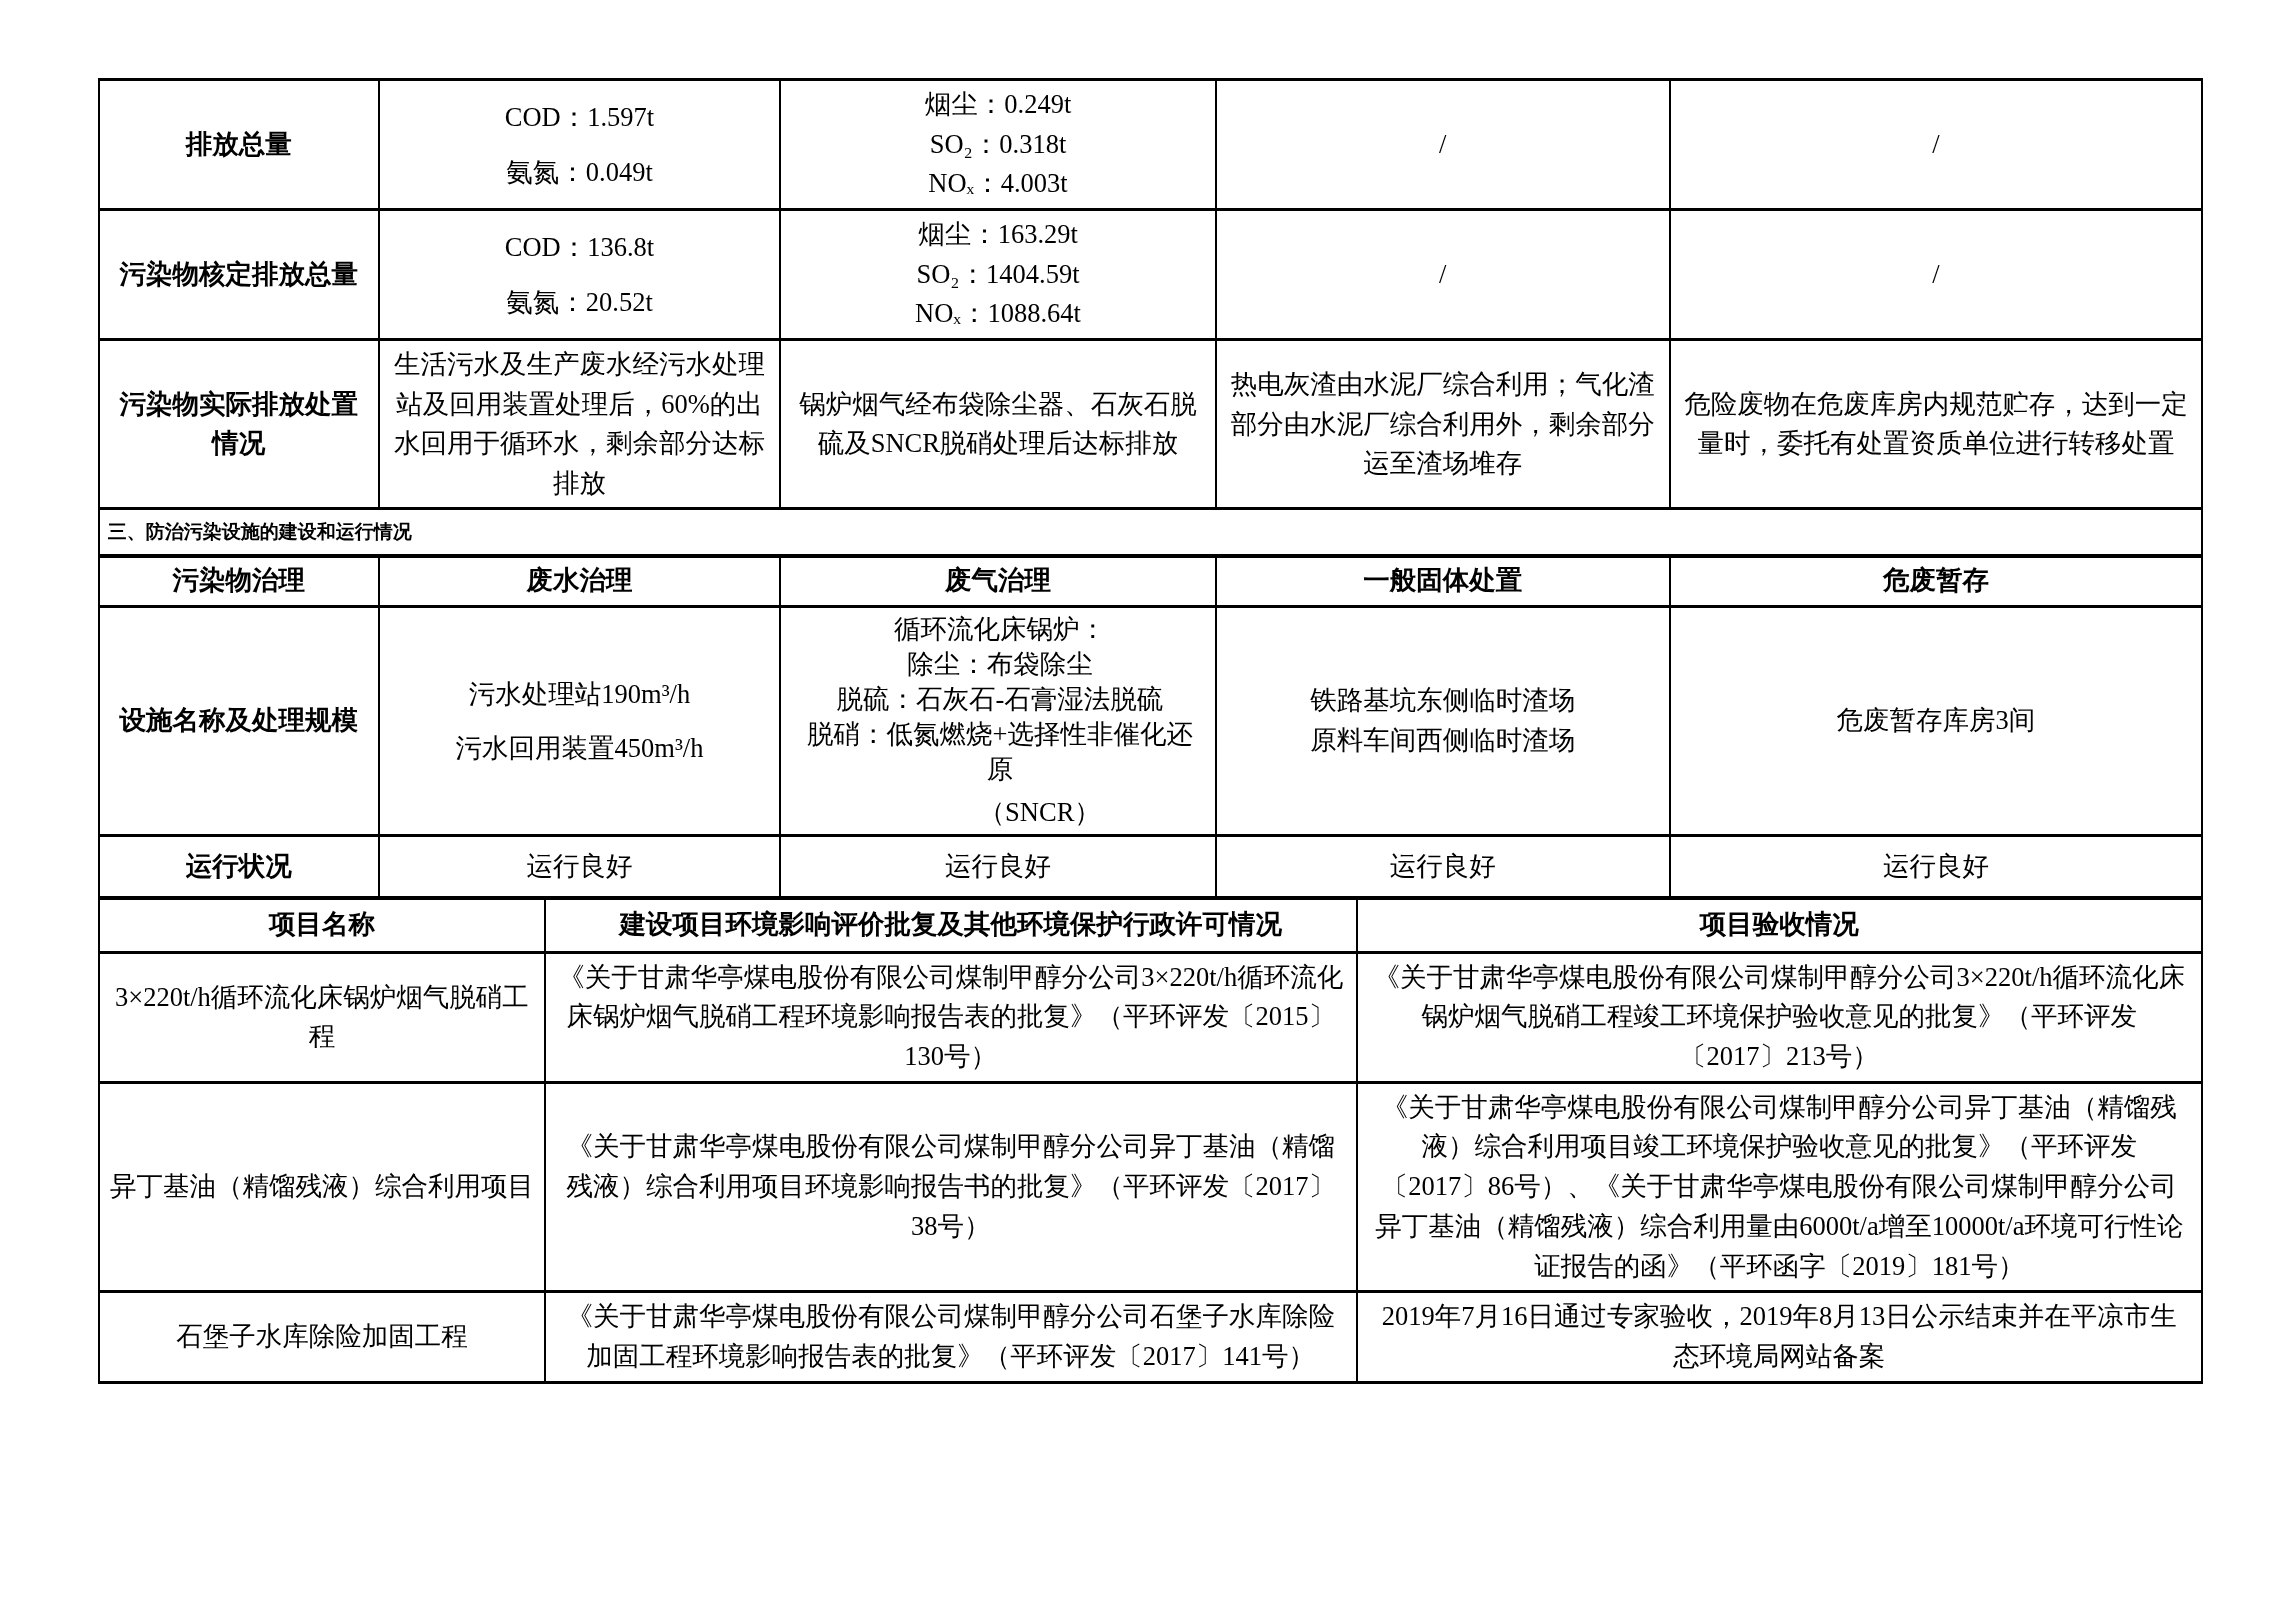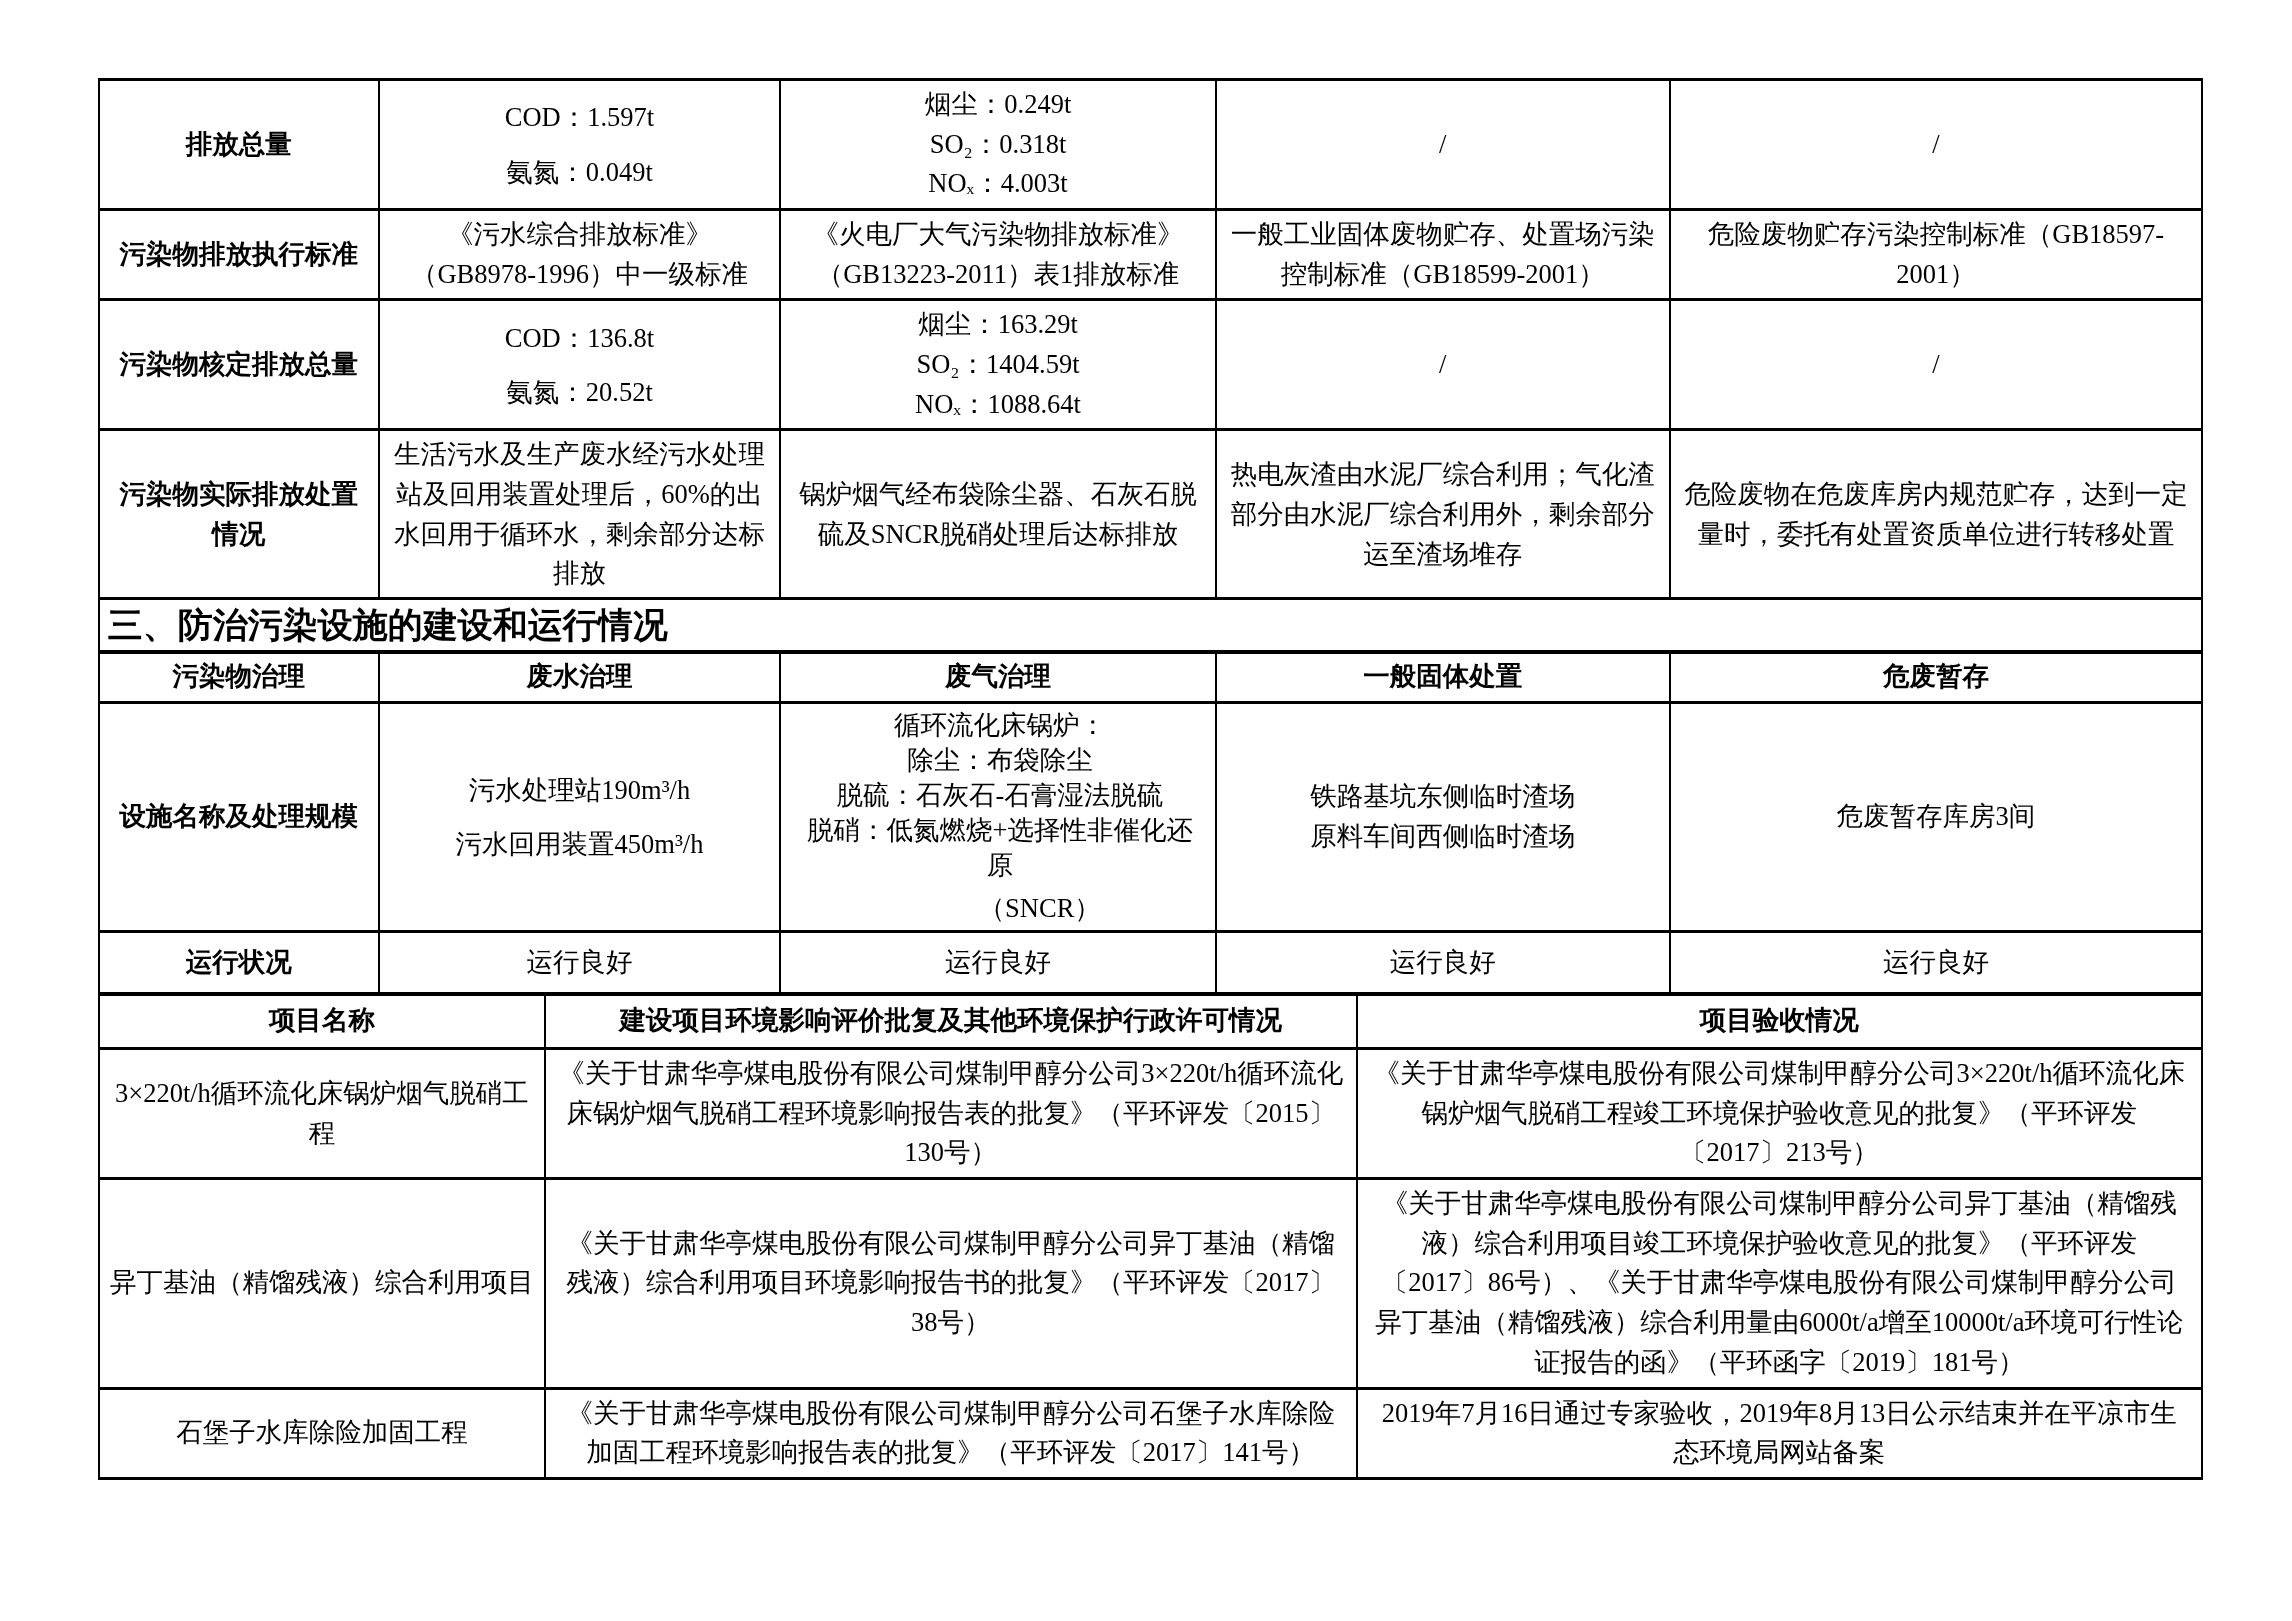--- a/index.html
+++ b/index.html
@@ -23,21 +23,21 @@
   .lbl{font-weight:bold;}
   tr.hdr td{font-weight:bold;}
   td.loose div{line-height:2.05;}
   td.gas{text-align:center;padding-left:13.7px;}
   td.gas div{line-height:1.32;}
   td.gas div:last-child{padding-left:3em;margin-top:8px;}
   td.para{padding:3.9px 11.8px;}
   .sec{
     margin-top:-3.9px;
     border:2px solid #000;border-top-width:3.9px;border-bottom-width:3.9px;
-    font-weight:bold;font-size:35px;
+    font-weight:bold;font-size:19px;
     display:flex;align-items:center;
     min-height:41px;padding:2px 7.8px;
     background:#ffffff;
   }
   
   col.c5a{width:13.3%;} col.c5b{width:19.1%;} col.c5c{width:20.7%;}
   col.c5d{width:21.6%;} col.c5e{width:25.3%;}
   col.c3a{width:21.2%;} col.c3b{width:38.6%;} col.c3c{width:40.2%;}
 </style>
 </head>
@@ -61,27 +61,20 @@
             <div>COD：1.597t</div>
             <div>氨氮：0.049t</div>
           </td>
           <td>
             <div>烟尘：0.249t</div>
             <div>SO₂：0.318t</div>
             <div>NOₓ：4.003t</div>
           </td>
           <td>/</td>
           <td>/</td>
-        </tr>
-        <tr style="height:80px">
-          <td class="lbl">污染物排放执行标准</td>
-          <td class="para">《污水综合排放标准》（GB8978-1996）中一级标准</td>
-          <td class="para">《火电厂大气污染物排放标准》（GB13223-2011）表1排放标准</td>
-          <td class="para">一般工业固体废物贮存、处置场污染控制标准（GB18599-2001）</td>
-          <td class="para">危险废物贮存污染控制标准（GB18597-2001）</td>
         </tr>
         <tr style="height:110px">
           <td class="lbl">污染物核定排放总量</td>
           <td class="loose">
             <div>COD：136.8t</div>
             <div>氨氮：20.52t</div>
           </td>
           <td>
             <div>烟尘：163.29t</div>
             <div>SO₂：1404.59t</div>

